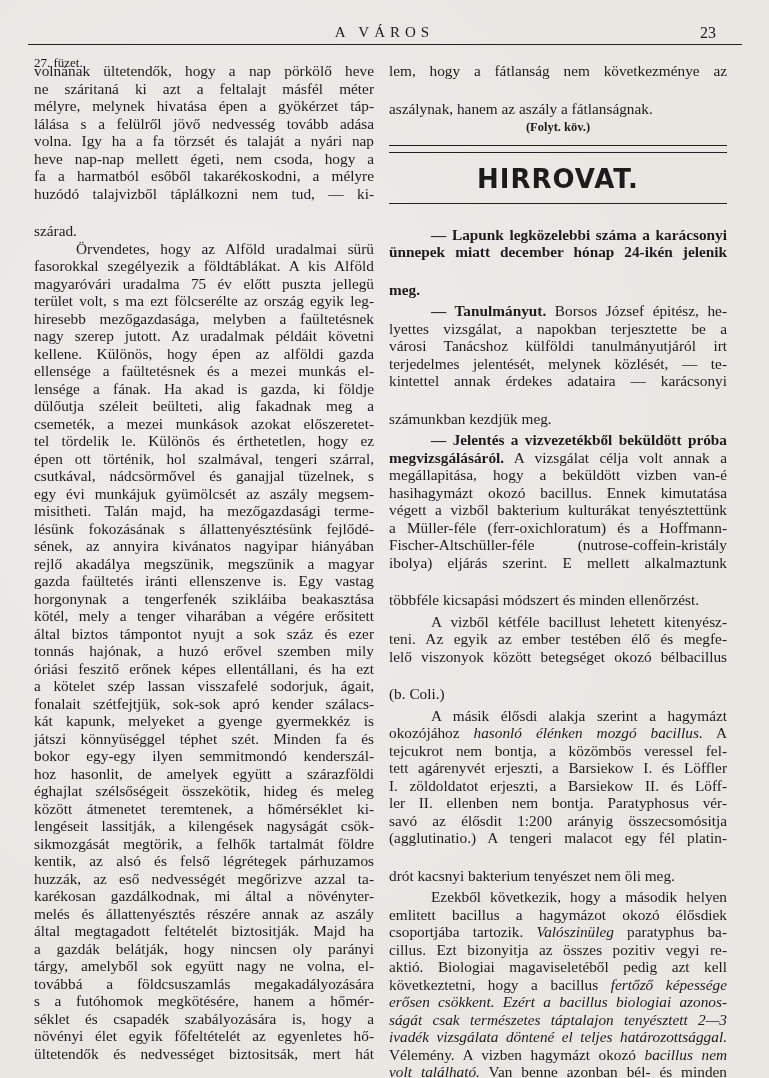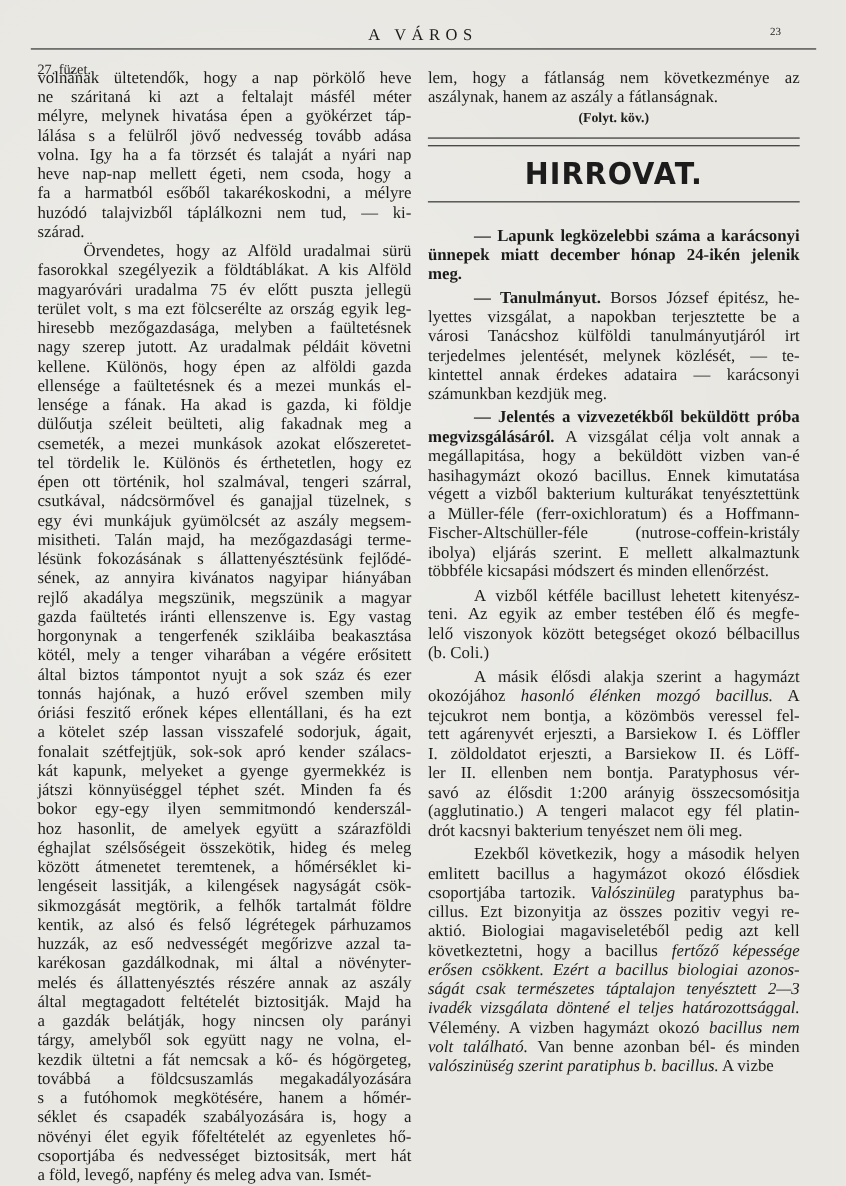--- a/index.html
+++ b/index.html
@@ -11,35 +11,35 @@
     position: relative;
   }
   .page {
     position: absolute; left: 0; top: 0; width: 769px; height: 1078px;
     background:
       radial-gradient(ellipse at 30% 40%, rgba(255,255,255,0.25), rgba(0,0,0,0) 60%),
       #e8e7e2;
   }
   .h-left { position: absolute; left: 34px; top: 25px; font-size: 13px; margin-top: 30px; }
   .h-center { position: absolute; left: 0; width: 769px; top: 24px; text-align: center; font-size: 15px; letter-spacing: 5px; }
-  .h-right { position: absolute; left: 700px; top: 24px; font-size: 10px; }
+  .h-right { position: absolute; left: 700px; top: 24px; font-size: 16px; }
   .header-rule {
     position: absolute; left: 28px; top: 44px; width: 714px; height: 0;
     border-top: 1.6px solid #222;
   }
   .col {
     position: absolute; top: 62px; font-size: 15.3px; line-height: 17.5px;
   }
   .col-left { left: 34px; width: 340px; }
   .col-right { left: 389px; width: 338px; }
   .line {
     display: block; white-space: nowrap; text-align: justify;
     text-align-last: justify; height: 17.5px; overflow: visible;
   }
-  .line.last { text-align-last: left; }
+  .line.last { text-align-last: left; margin-top: 20px; }
   .line.indent { padding-left: 42px; }
   b { font-weight: bold; }
   i { font-style: italic; }
   .sig { font-size: 12.5px; font-weight: bold; text-align: center; text-align-last: center; display: block; height: 20px; line-height: 20px; }
   .double-rule { height: 6px; border-top: 1.8px solid #222; border-bottom: 1.8px solid #222; margin: 8px 0 0 0; }
   .section-title {
     font-family: "DejaVu Sans", sans-serif; font-weight: bold;
     font-size: 26px; letter-spacing: 1px; text-align: center;
     margin: 18px 0 14px 0; transform: scaleY(1.05);
   }
@@ -103,26 +103,25 @@
         <span class="line">között átmenetet teremtenek, a hőmérséklet ki-</span>
         <span class="line">lengéseit lassitják, a kilengések nagyságát csök-</span>
         <span class="line">sikmozgását megtörik, a felhők tartalmát földre</span>
         <span class="line">kentik, az alsó és felső légrétegek párhuzamos</span>
         <span class="line">huzzák, az eső nedvességét megőrizve azzal ta-</span>
         <span class="line">karékosan gazdálkodnak, mi által a növényter-</span>
         <span class="line">melés és állattenyésztés részére annak az aszály</span>
         <span class="line">által megtagadott feltételét biztositják. Majd ha</span>
         <span class="line">a gazdák belátják, hogy nincsen oly parányi</span>
         <span class="line">tárgy, amelyből sok együtt nagy ne volna, el-</span>
-        <span class="line">kezdik ültetni a fát nemcsak a kő- és hógörgeteg,</span>
         <span class="line">továbbá a földcsuszamlás megakadályozására</span>
         <span class="line">s a futóhomok megkötésére, hanem a hőmér-</span>
         <span class="line">séklet és csapadék szabályozására is, hogy a</span>
         <span class="line">növényi élet egyik főfeltételét az egyenletes hő-</span>
-        <span class="line">csoportjába és nedvességet biztositsák, mert hát</span>
+        <span class="line">ültetendők és nedvességet biztositsák, mert hát</span>
         <span class="line last">a föld, levegő, napfény és meleg adva van. Ismét-</span>
       </div>
     </div>
 
   <div class="col col-right" id="col-right">
     <div id="cont-lines">
         <span class="line">lem, hogy a fátlanság nem következménye az</span>
         <span class="line last">aszálynak, hanem az aszály a fátlanságnak.</span>
       </div>
     <span class="sig">(Folyt. köv.)</span>

